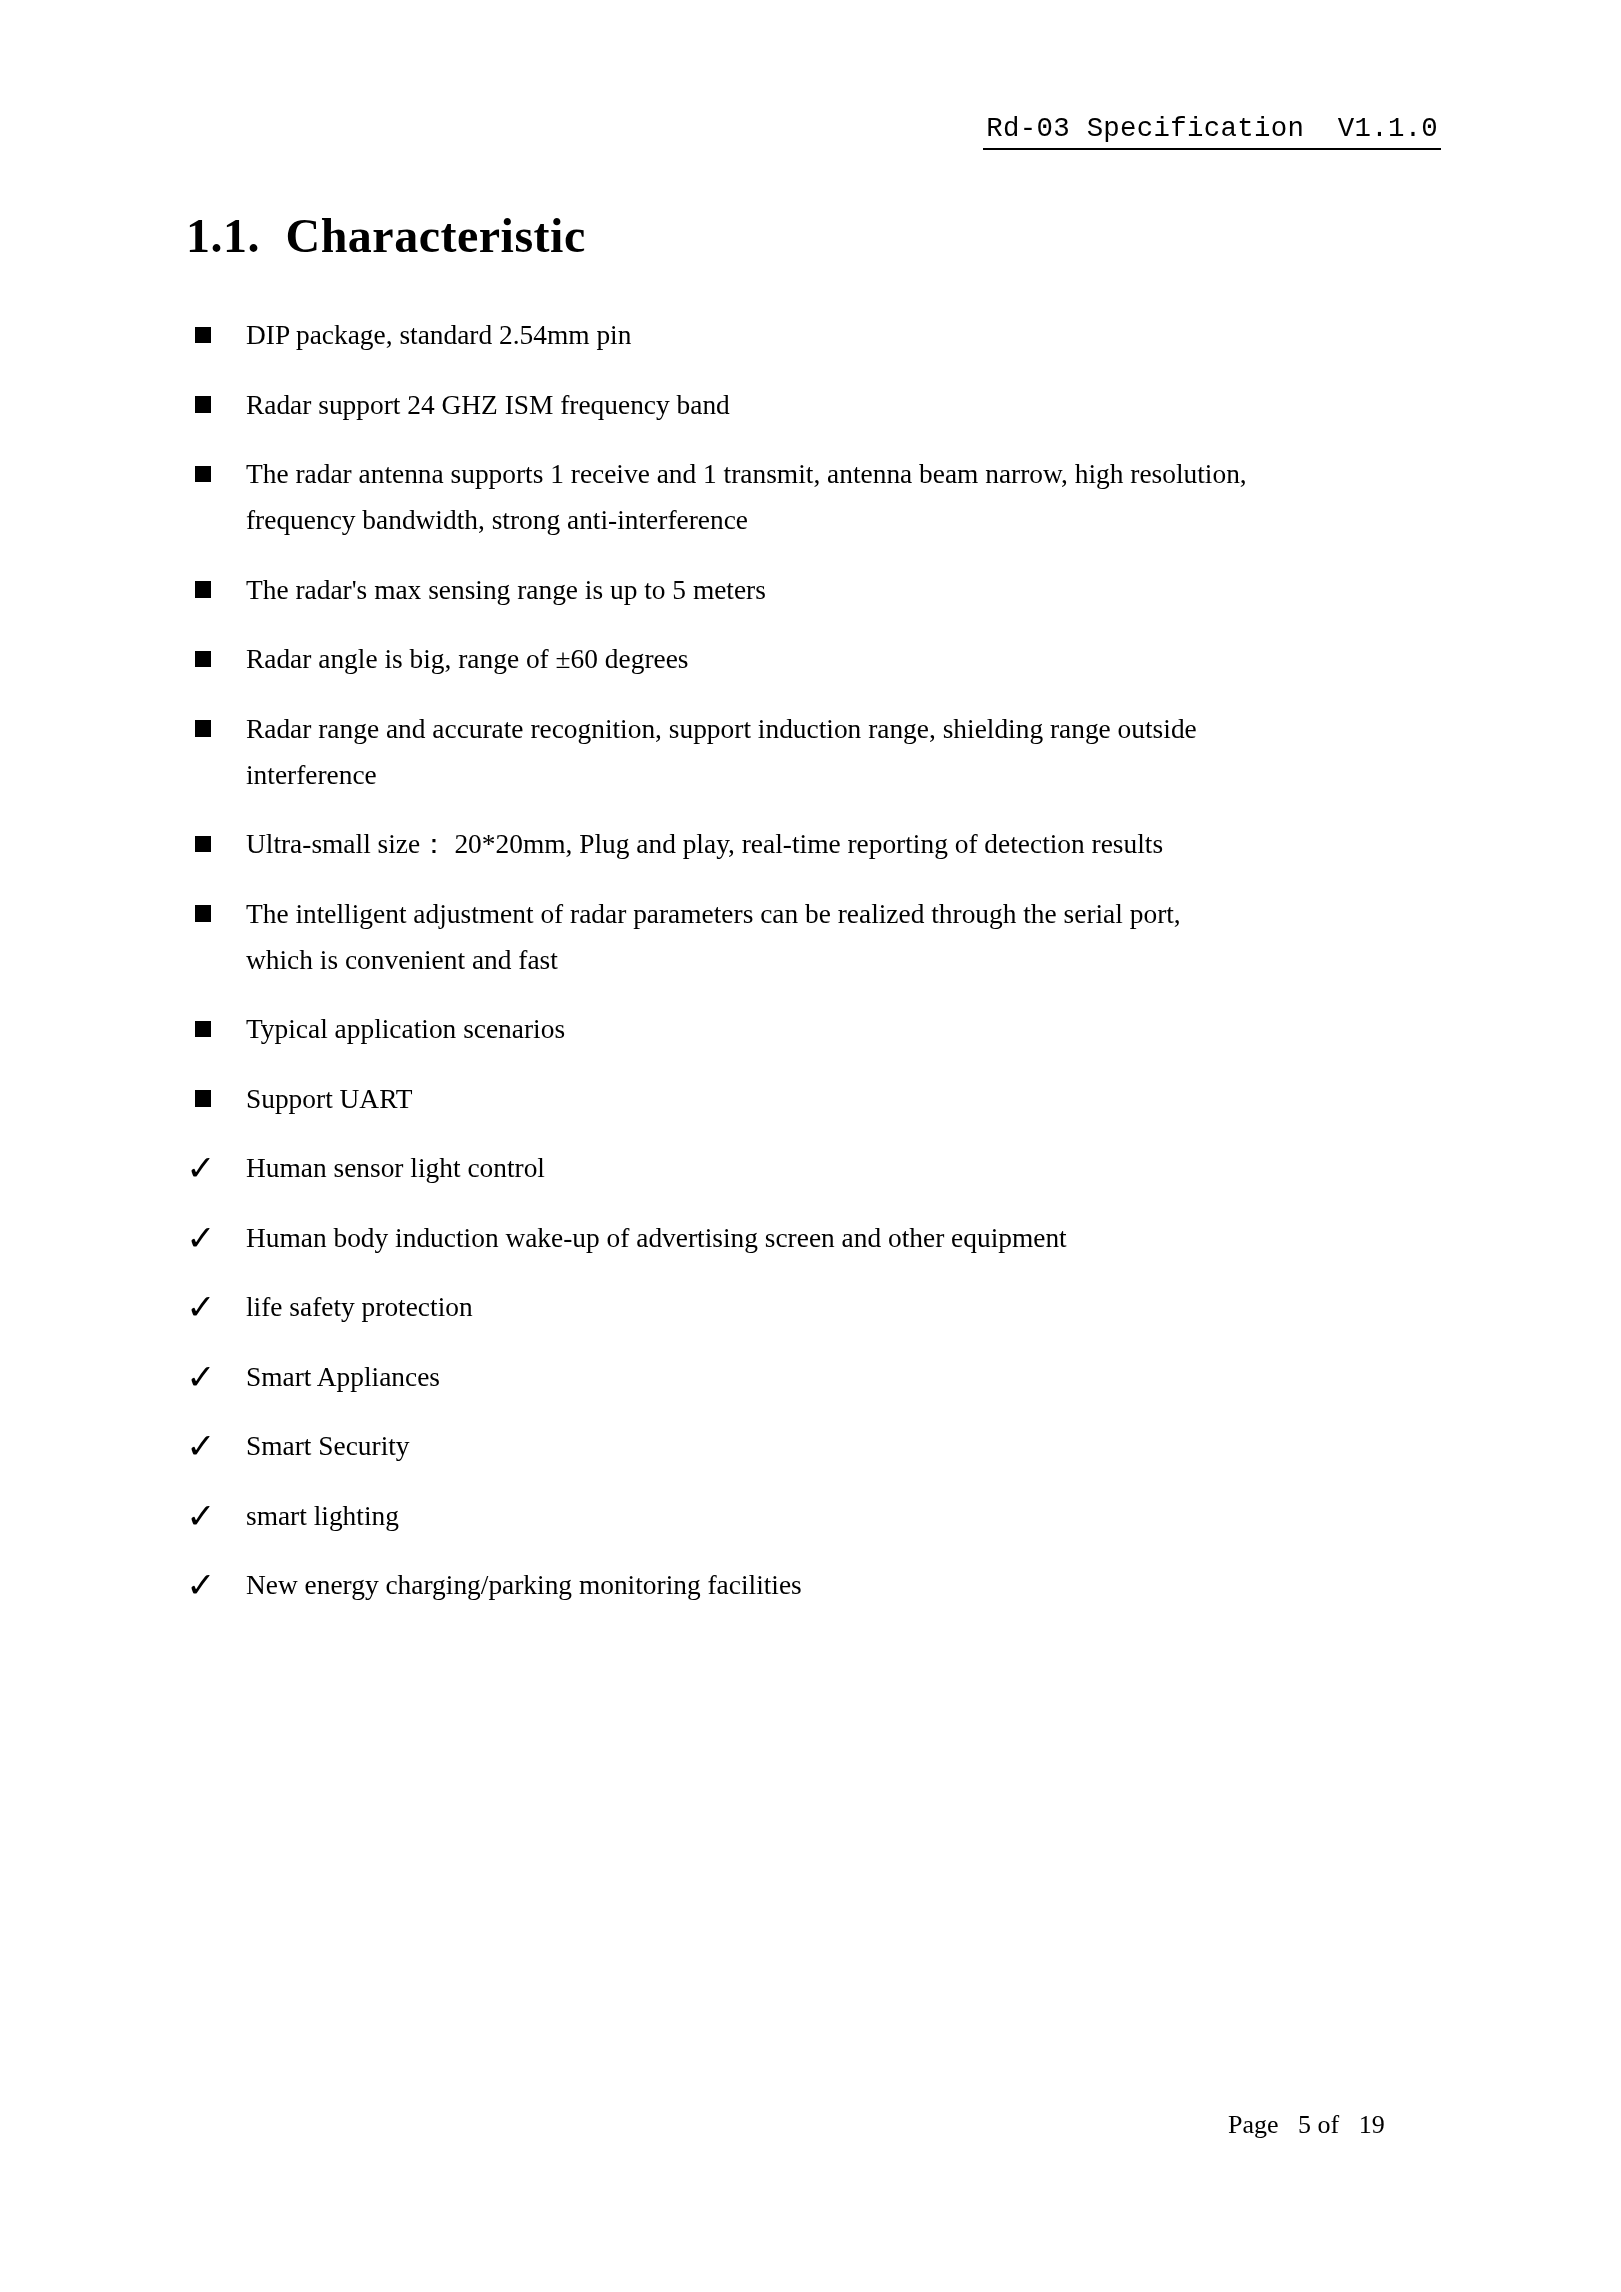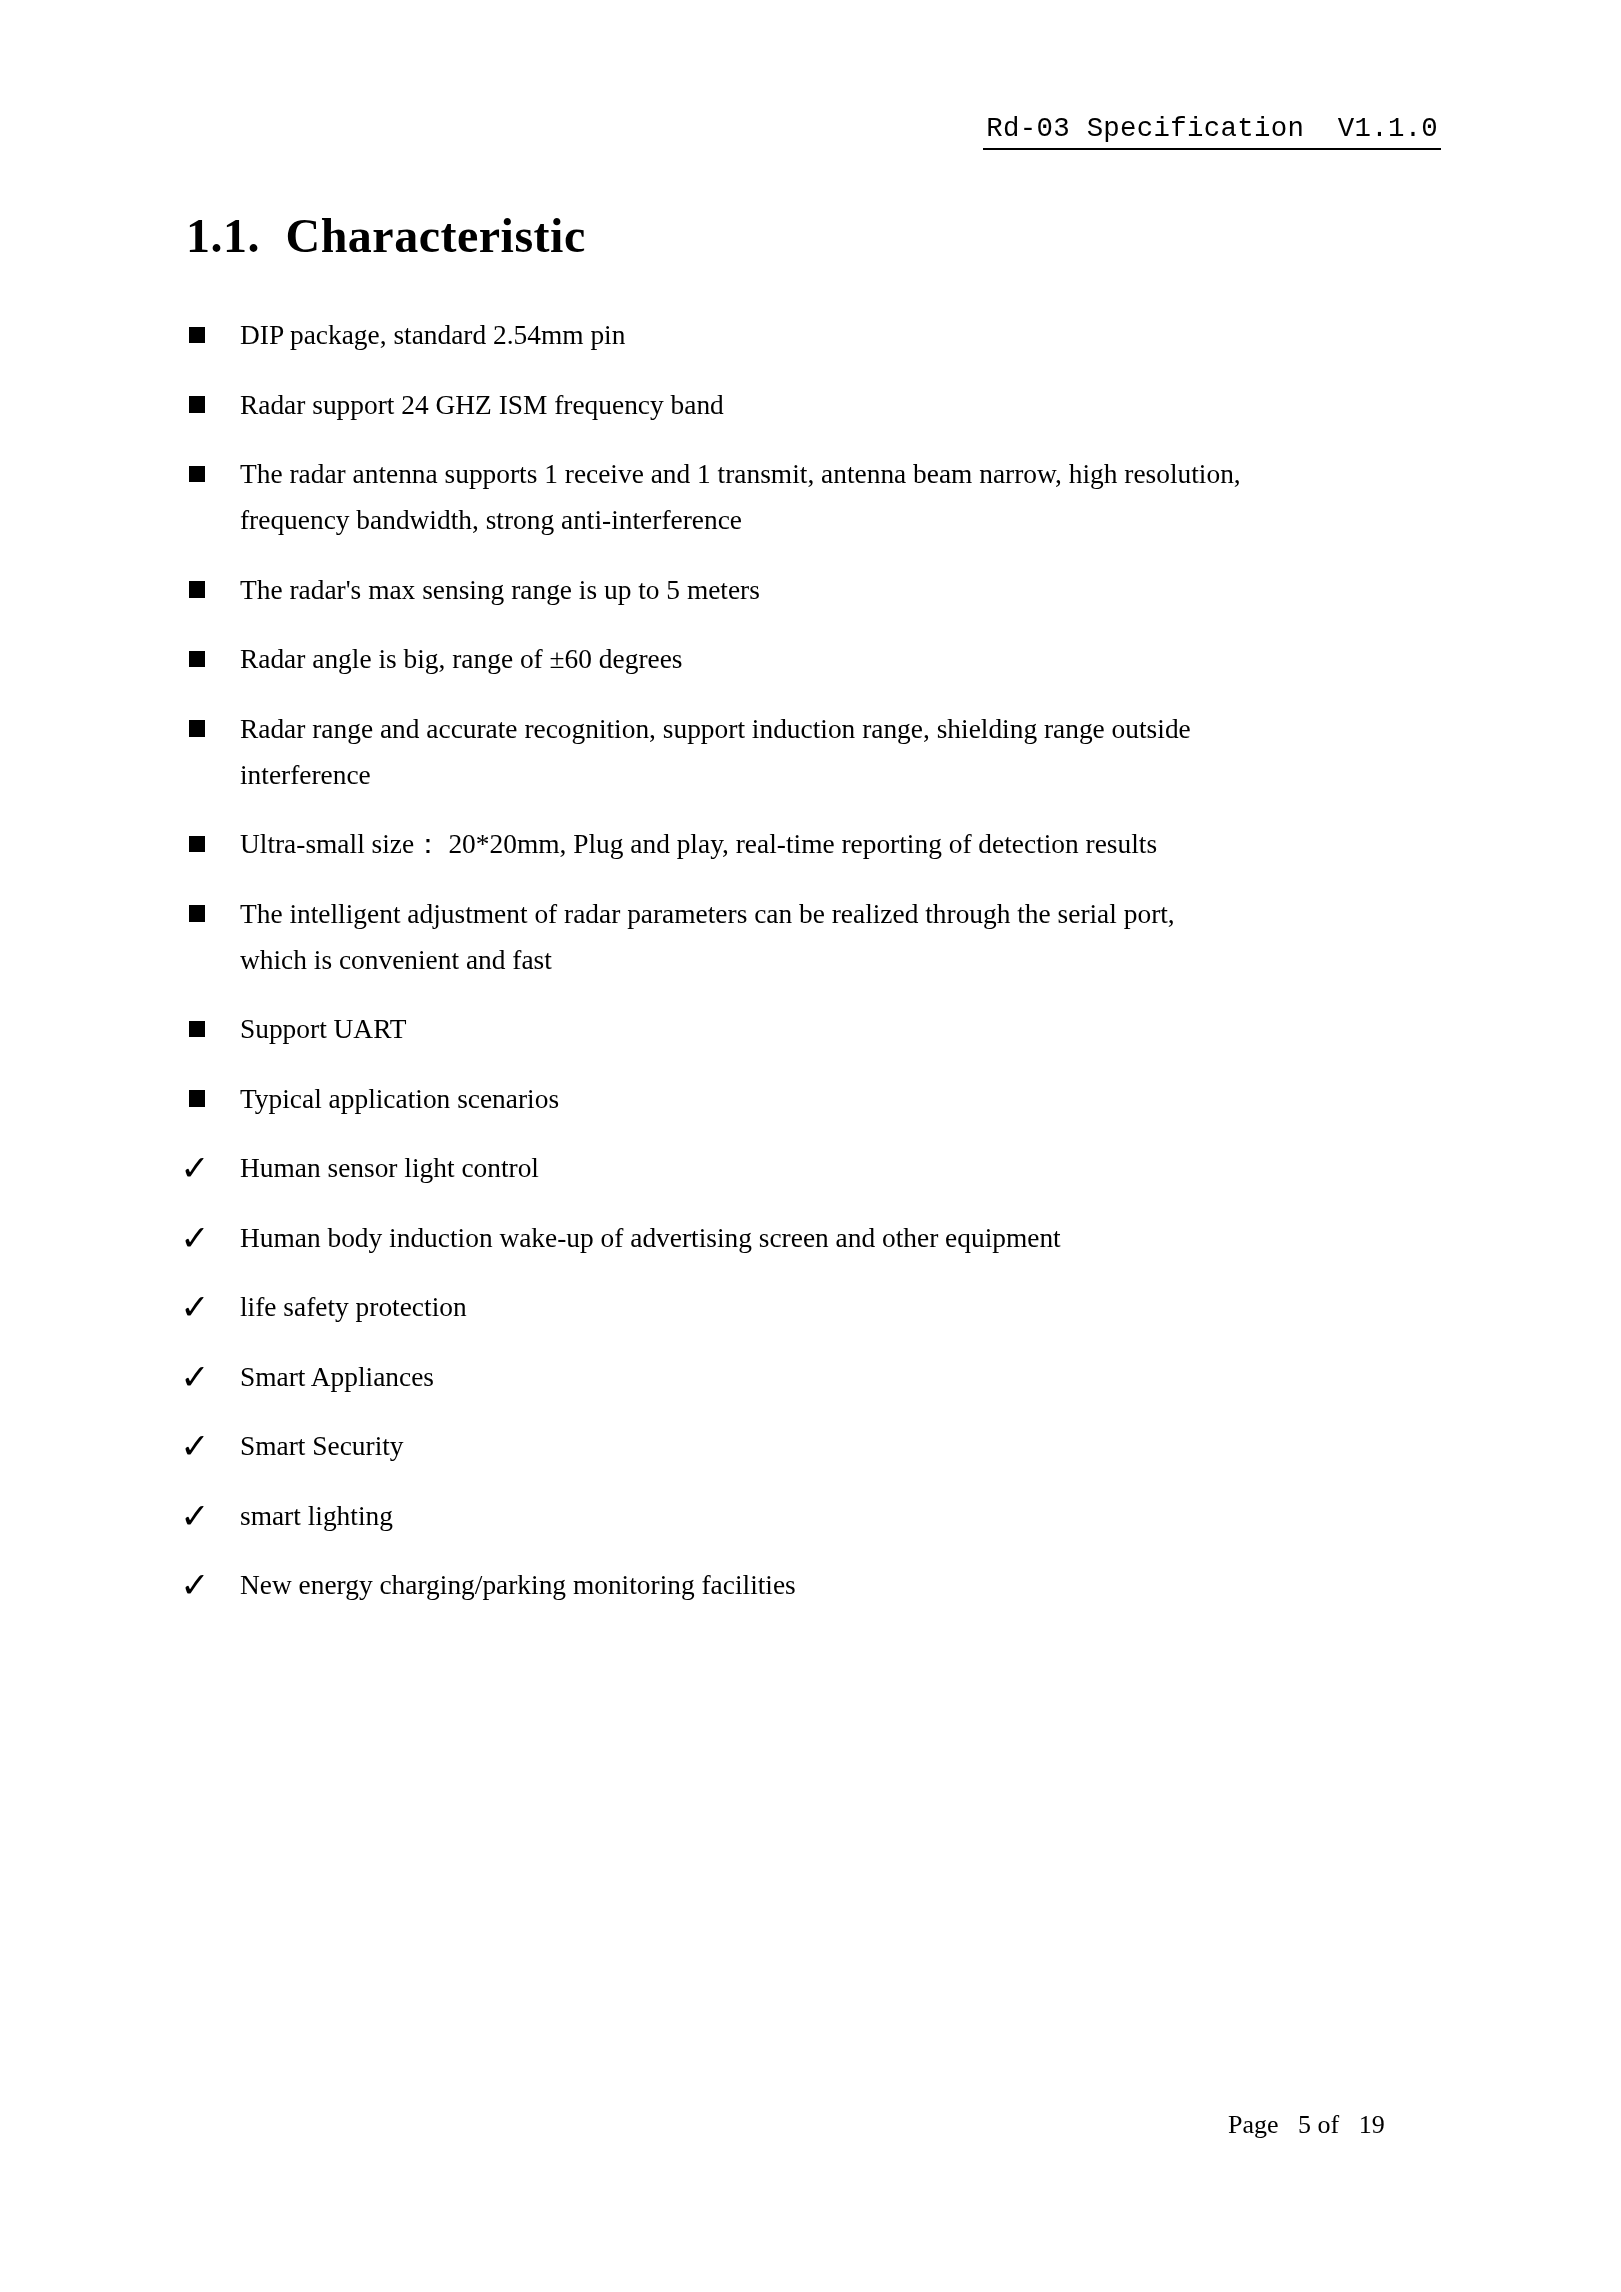--- a/index.html
+++ b/index.html
@@ -33,21 +33,21 @@
     font-size: 48px;
     font-weight: bold;
     line-height: 51px;
     letter-spacing: 0.5px;
   }
   .section-heading .section-title { margin-left: 25.5px; text-align: center; }
 
   
   .content {
     position: absolute;
-    top: 312px; left: 188px;
+    top: 312px; left: 194px;
     width: 1255px;
   }
   ul { margin: 0; padding: 0; list-style: none; }
   .item {
     position: relative;
     padding-left: 52px;
     font-size: 27.4px;
     line-height: 46px;
     margin-bottom: 23.5px;
   }
@@ -118,25 +118,25 @@
         <span class="sq"></span>
         <span class="txt">Ultra-small size： 20*20mm, Plug and play, real-time reporting of detection results</span>
       </li>
       <li class="item">
         <span class="sq"></span>
         <span class="txt">The intelligent adjustment of radar parameters can be realized through the serial port,
 which is convenient and fast</span>
       </li>
       <li class="item">
         <span class="sq"></span>
-        <span class="txt">Support UART</span>
+        <span class="txt">Typical application scenarios</span>
       </li>
       <li class="item">
         <span class="sq"></span>
-        <span class="txt">Typical application scenarios</span>
+        <span class="txt">Support UART</span>
       </li>
     </ul>
 
     <ul>
       <li class="item">
         <span class="ck">✓</span>
         <span class="txt">Human sensor light control</span>
       </li>
       <li class="item">
         <span class="ck">✓</span>

